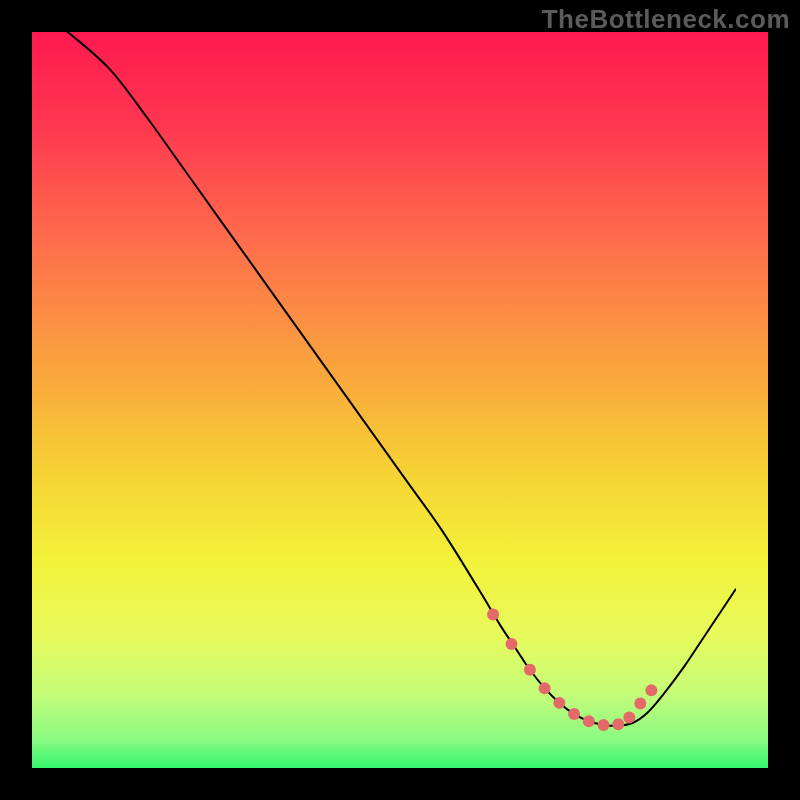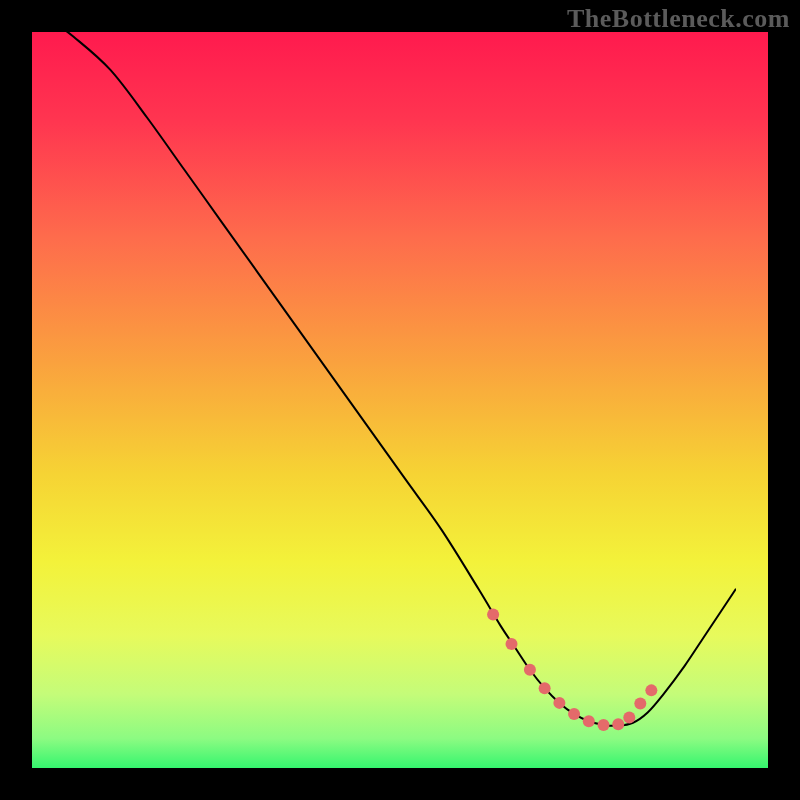--- a/index.html
+++ b/index.html
@@ -9,21 +9,20 @@
     width: 800px;
     height: 800px;
     overflow: hidden;
     font-family: Arial, Helvetica, sans-serif;
   }
   .frame {
     position: relative;
     width: 800px;
     height: 800px;
     background: #000;
-    font-family: Liberation Serif, serif;
   }
   .watermark {
     position: absolute;
     top: 4px;
     right: 10px;
     color: #5b5b5b;
     font-size: 26px;
     font-weight: 600;
     letter-spacing: 0.5px;
     z-index: 3;

